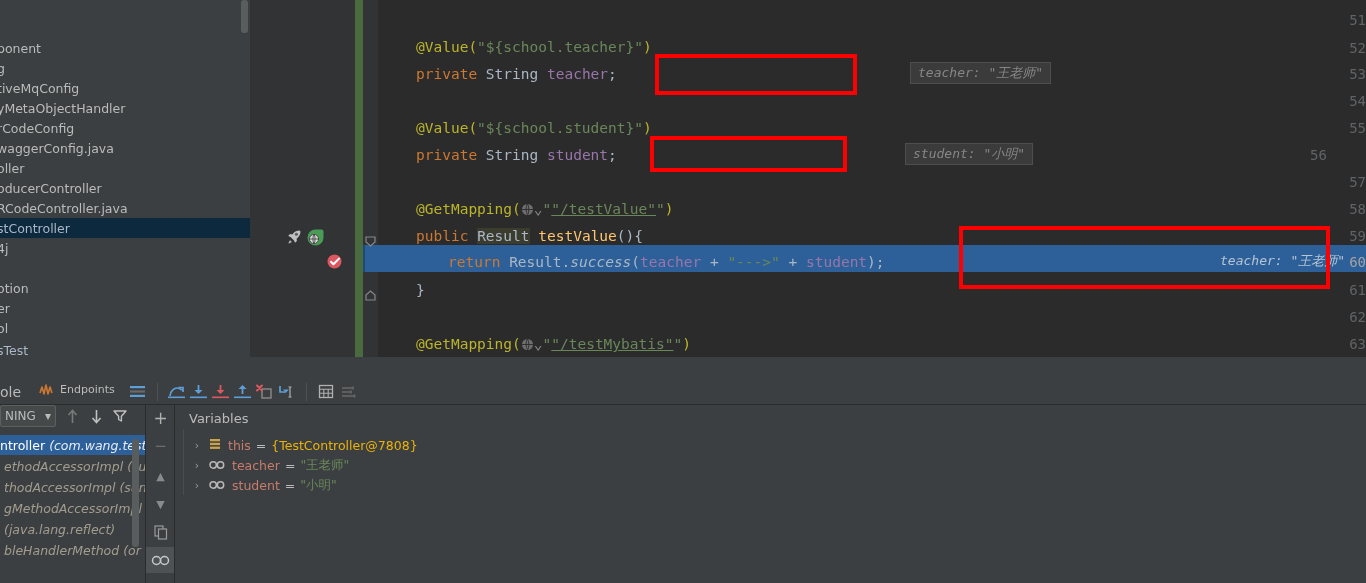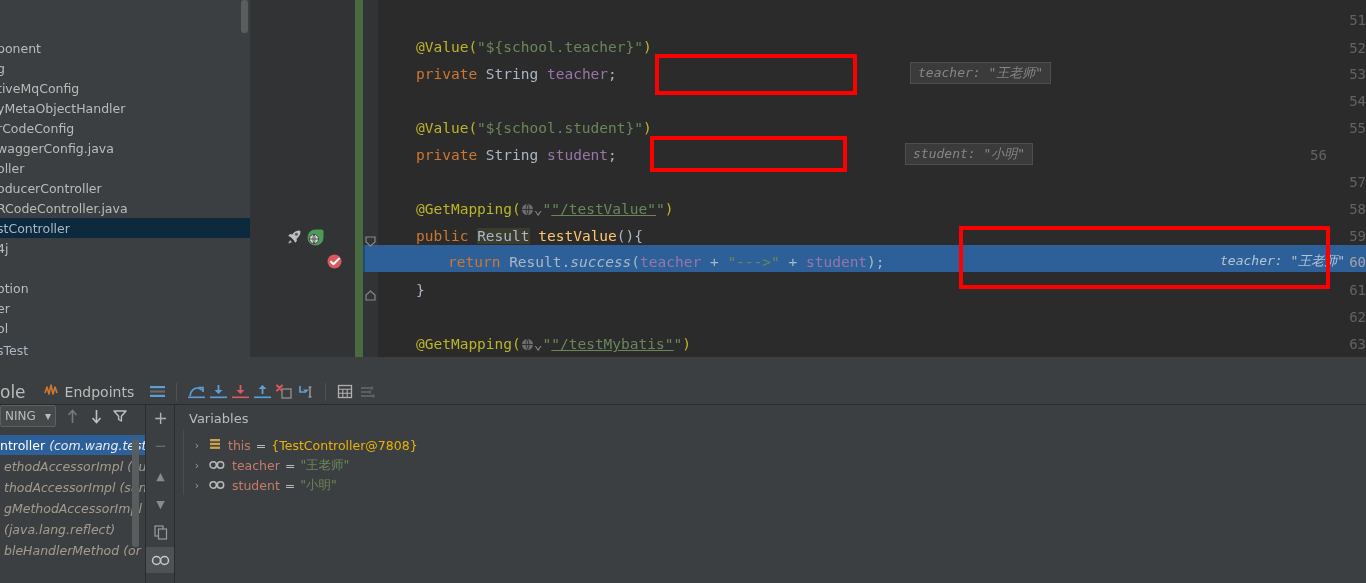--- a/index.html
+++ b/index.html
@@ -117,25 +117,25 @@
   #tab-app-underline {
     position: absolute; left: 0; top: 20px; width: 50px; height: 2px;
     background: #4a88c7;
   }
   #toolbar {
     position: absolute; left: 0; top: 22px; width: 1366px; height: 26px;
     display: flex; align-items: center;
     border-bottom: 1px solid #2b2b2b;
   }
   #tool-console {
-    font-size: 17px; color: #bbbbbb; margin-left: 0;
+    font-size: 14px; color: #bbbbbb; margin-left: 0;
   }
   #tool-endpoints {
-    display: flex; align-items: flex-end; gap: 5px;
-    font-size: 14px; color: #bbbbbb; margin-left: 18px;
+    display: flex; align-items: flex-start; gap: 5px;
+    font-size: 11px; color: #bbbbbb; margin-left: 18px;
   }
   .tsep { width: 1px; height: 18px; background: #4e5254; margin: 0 8px; }
   .tbtn { width: 22px; height: 20px; display: flex; align-items: center; justify-content: center; }
 
   #frames-pane {
     position: absolute; left: 0; top: 48px; width: 145px; height: 178px;
     background: #3c3f41; overflow: hidden;
   }
   #thread-select {
     position: absolute; left: 0; top: 0; width: 56px; height: 22px;

